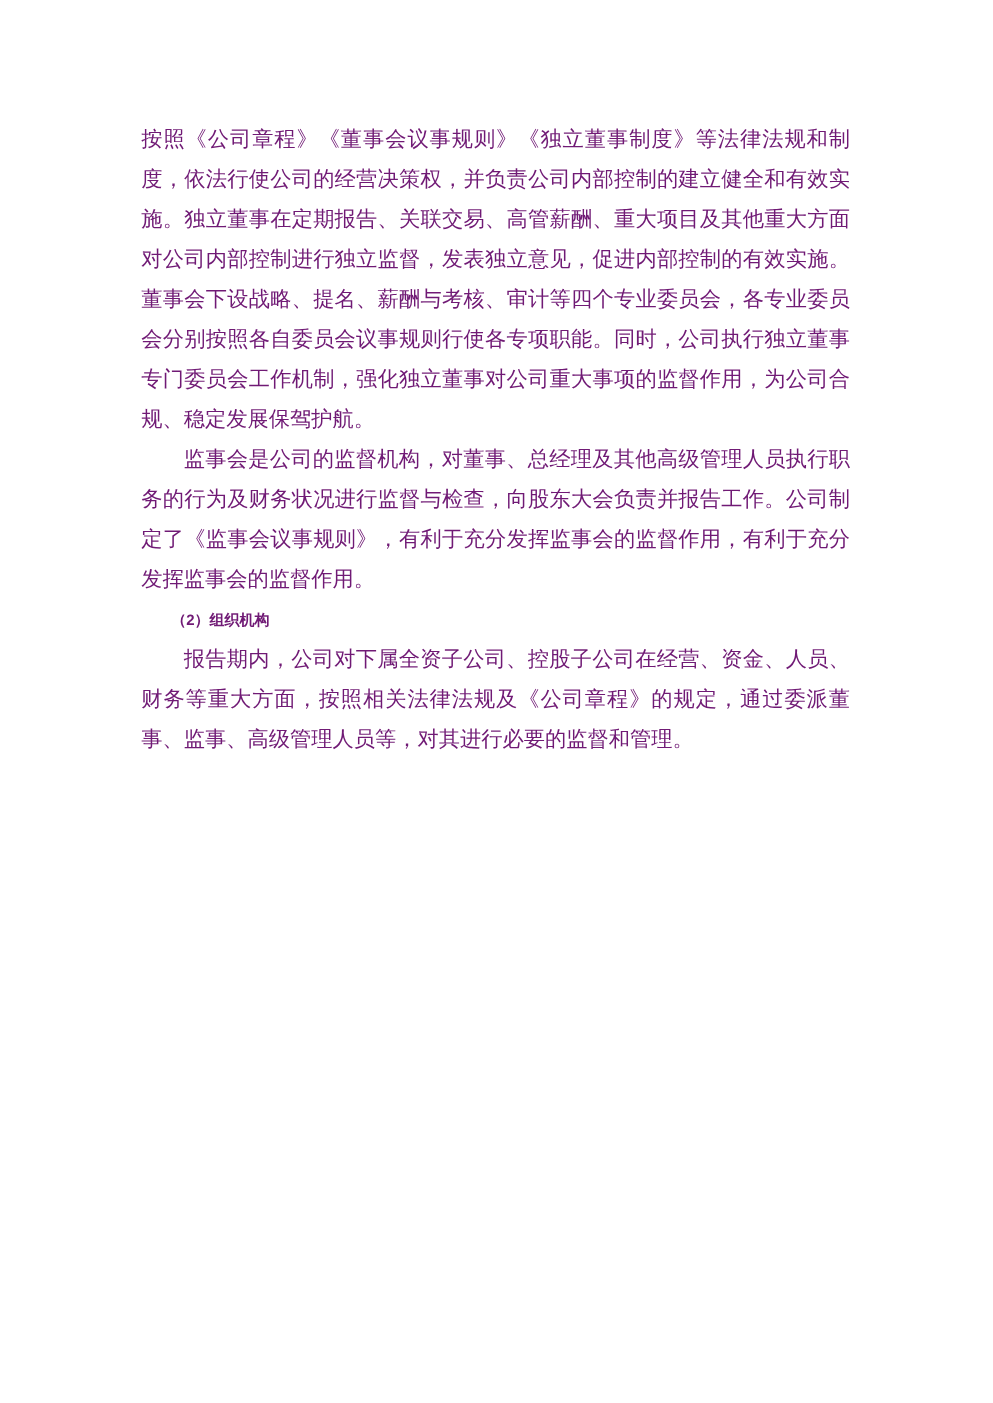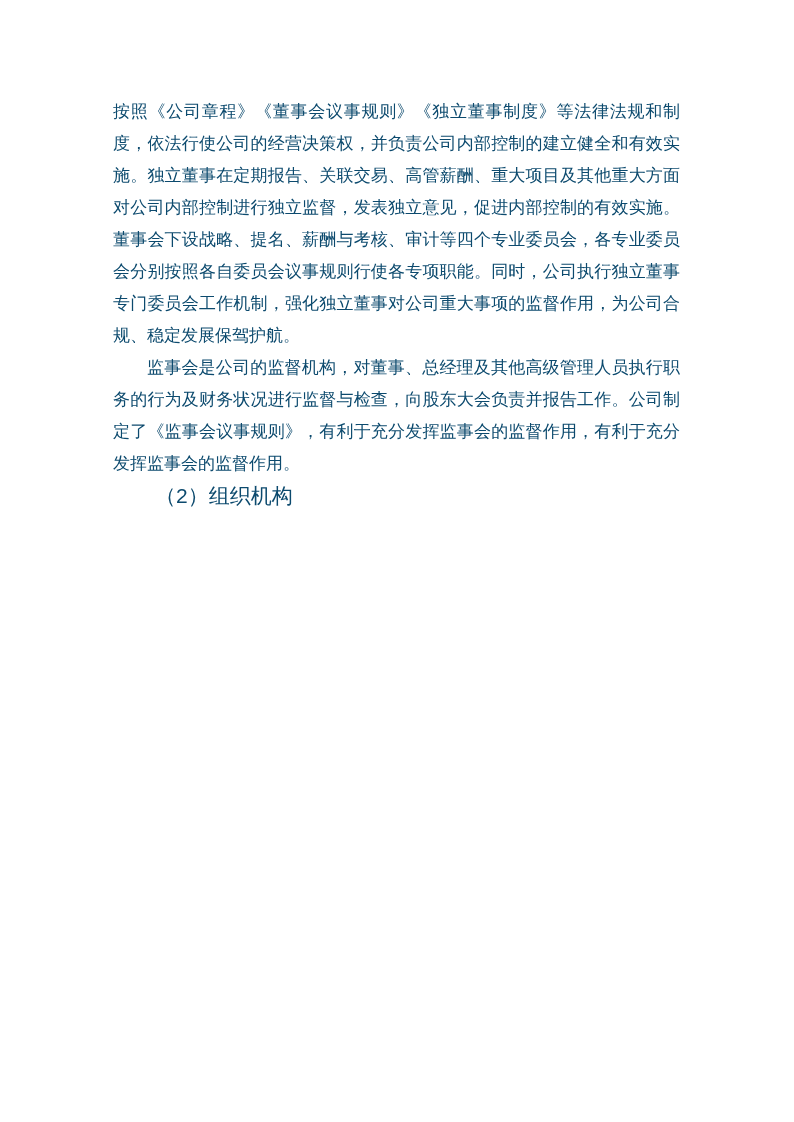--- a/index.html
+++ b/index.html
@@ -7,21 +7,21 @@
     padding: 0;
     background: #ffffff;
   }
   .page {
     position: relative;
     width: 794px;
     height: 1122px;
     background: #ffffff;
     overflow: hidden;
     font-family: "Liberation Serif", "DejaVu Serif", serif;
-    color: #0c4a6e;
+    color: #701a75;
   }
   .doc-body {
     position: absolute;
     left: 113px;
     top: 96px;
     width: 567px;
     font-size: 17px;
     line-height: 32px;
     text-align: justify;
     text-justify: inter-ideograph;
@@ -31,28 +31,29 @@
     margin: 0;
     text-indent: 2em;
     word-break: break-all;
   }
   .para.no-indent {
     text-indent: 0;
   }
   .heading {
     margin: 0;
     text-indent: 2em;
-    font-weight: normal;
+    font-weight: bold;
     font-family: "Liberation Sans", "DejaVu Sans", sans-serif;
-    font-size: 21px;
+    font-size: 12px;
     line-height: 32px;
   }
 </style>
 </head>
 <body>
 
 <div class="page">
   <div class="doc-body">
     <p class="para no-indent">按照《公司章程》《董事会议事规则》《独立董事制度》等法律法规和制度，依法行使公司的经营决策权，并负责公司内部控制的建立健全和有效实施。独立董事在定期报告、关联交易、高管薪酬、重大项目及其他重大方面对公司内部控制进行独立监督，发表独立意见，促进内部控制的有效实施。董事会下设战略、提名、薪酬与考核、审计等四个专业委员会，各专业委员会分别按照各自委员会议事规则行使各专项职能。同时，公司执行独立董事专门委员会工作机制，强化独立董事对公司重大事项的监督作用，为公司合规、稳定发展保驾护航。</p>
     <p class="para">监事会是公司的监督机构，对董事、总经理及其他高级管理人员执行职务的行为及财务状况进行监督与检查，向股东大会负责并报告工作。公司制定了《监事会议事规则》，有利于充分发挥监事会的监督作用，有利于充分发挥监事会的监督作用。</p>
     <p class="heading">（2）组织机构</p>
+    <p class="para">报告期内，公司对下属全资子公司、控股子公司在经营、资金、人员、财务等重大方面，按照相关法律法规及《公司章程》的规定，通过委派董事、监事、高级管理人员等，对其进行必要的监督和管理。</p>
   </div>
 </div>
 
 </body></html>

